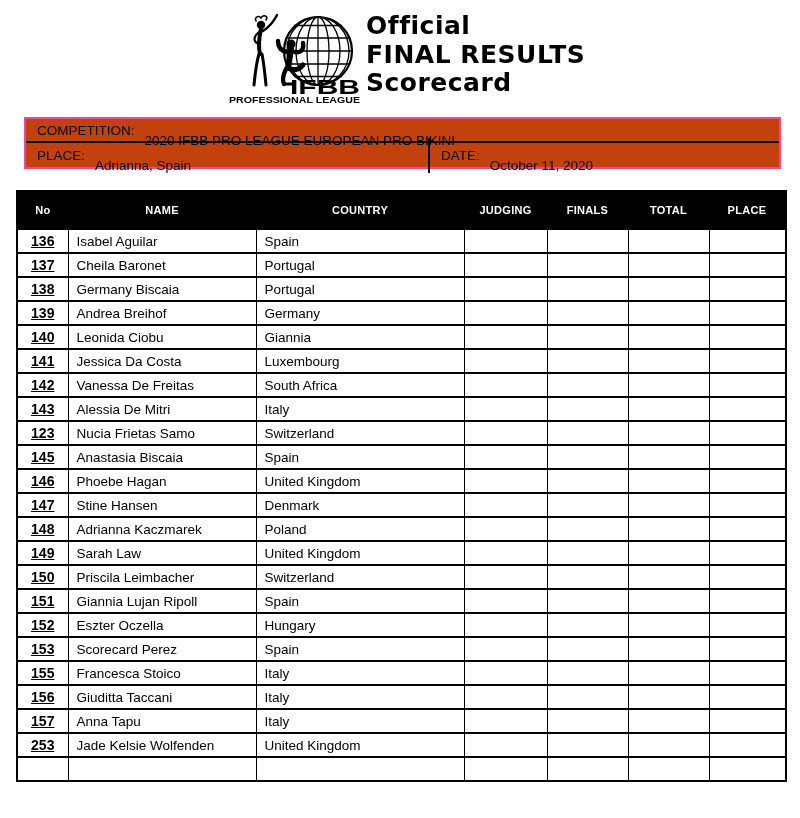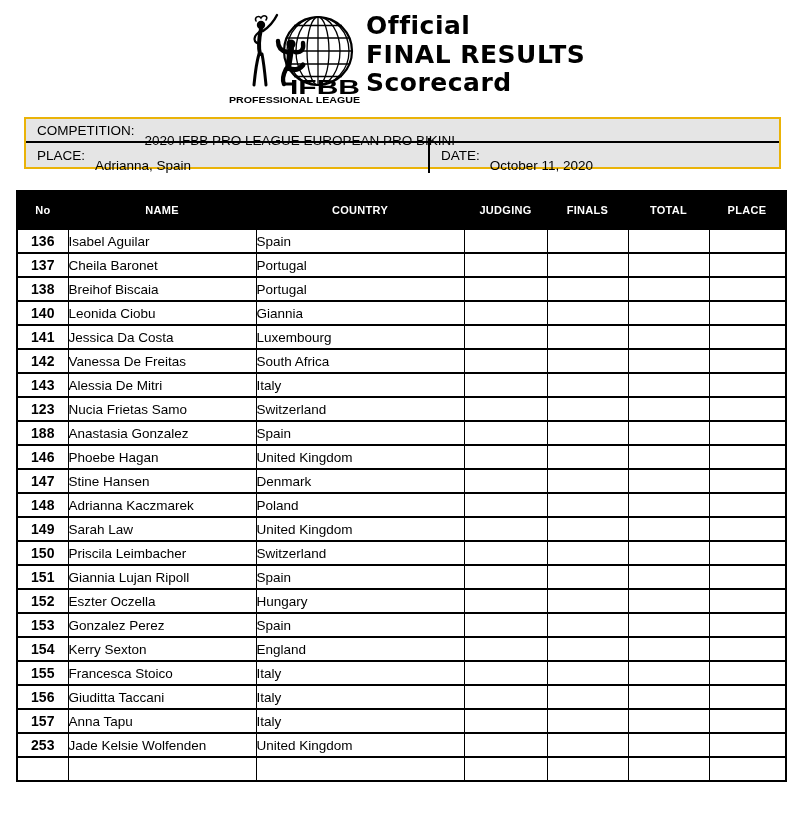--- a/index.html
+++ b/index.html
@@ -18,21 +18,21 @@
     position: absolute; left: 366px; top: 11px;
     font-family: "DejaVu Sans", sans-serif;
     font-weight: bold; font-size: 25px; line-height: 29px;
     letter-spacing: 0.5px; color: #000;
     transform: scaleY(0.98);
   }
 
   
   .info-box {
     position: absolute; left: 24px; top: 117px; width: 757px;
-    border: 2px solid #eab308; font-size: 13.5px; background: #e5e5e5;
+    border: 2px solid #ec4899; font-size: 13.5px; background: #c2410c;
   }
   .info-row-top {
     height: 24px; border-bottom: 2px solid #000;
     display: flex; align-items: center; padding-left: 11px;
   }
   .info-row-bottom { height: 24px; display: flex; align-items: center; }
   .info-cell-place {
     width: 404px; border-right: 2px solid #000;
     display: flex; align-items: center; padding-left: 11px;
   }
@@ -48,22 +48,22 @@
   .results th {
     background: #000; color: #fff;
     font-size: 11px; font-weight: bold; letter-spacing: 0.3px;
     height: 26px; padding: 12px; text-align: center;
   }
   .results td {
     border: 1px solid #000; border-top-width: 2px;
     height: 24px; padding: 0; font-size: 13.5px;
     overflow: hidden; white-space: nowrap;
   }
-  .results td.c-no { font-weight: bold; text-align: center; font-size: 14px; }
-  .results td.c-text { text-align: left; }
+  .results td.c-no { font-weight: bold; text-align: center; font-size: 14px; text-decoration: underline; }
+  .results td.c-text { padding-left: 8px; text-align: left; }
 </style>
 </head>
 <body>
 
 <div class="logo-wrap">
   <svg width="134" height="96" viewBox="0 0 134 96">
 
     <g stroke="#000" fill="none">
       <circle cx="90" cy="43" r="34" stroke-width="2.2"></circle>
       <ellipse cx="90" cy="43" rx="11" ry="34" stroke-width="1.3"></ellipse>
@@ -160,22 +160,31 @@
         <td class="c-no">137</td>
         <td class="c-text">Cheila Baronet</td>
         <td class="c-text">Portugal</td>
         <td class="c-empty"></td>
         <td class="c-empty"></td>
         <td class="c-empty"></td>
         <td class="c-empty"></td>
       </tr>
       <tr>
         <td class="c-no">138</td>
-        <td class="c-text">Breihof Biscaia</td>
+        <td class="c-text">Germany Biscaia</td>
         <td class="c-text">Portugal</td>
+        <td class="c-empty"></td>
+        <td class="c-empty"></td>
+        <td class="c-empty"></td>
+        <td class="c-empty"></td>
+      </tr>
+      <tr>
+        <td class="c-no">139</td>
+        <td class="c-text">Andrea Breihof</td>
+        <td class="c-text">Germany</td>
         <td class="c-empty"></td>
         <td class="c-empty"></td>
         <td class="c-empty"></td>
         <td class="c-empty"></td>
       </tr>
       <tr>
         <td class="c-no">140</td>
         <td class="c-text">Leonida Ciobu</td>
         <td class="c-text">Giannia</td>
         <td class="c-empty"></td>
@@ -213,22 +222,22 @@
       <tr>
         <td class="c-no">123</td>
         <td class="c-text">Nucia Frietas Samo</td>
         <td class="c-text">Switzerland</td>
         <td class="c-empty"></td>
         <td class="c-empty"></td>
         <td class="c-empty"></td>
         <td class="c-empty"></td>
       </tr>
       <tr>
-        <td class="c-no">188</td>
-        <td class="c-text">Anastasia Gonzalez</td>
+        <td class="c-no">145</td>
+        <td class="c-text">Anastasia Biscaia</td>
         <td class="c-text">Spain</td>
         <td class="c-empty"></td>
         <td class="c-empty"></td>
         <td class="c-empty"></td>
         <td class="c-empty"></td>
       </tr>
       <tr>
         <td class="c-no">146</td>
         <td class="c-text">Phoebe Hagan</td>
         <td class="c-text">United Kingdom</td>
@@ -286,31 +295,22 @@
         <td class="c-no">152</td>
         <td class="c-text">Eszter Oczella</td>
         <td class="c-text">Hungary</td>
         <td class="c-empty"></td>
         <td class="c-empty"></td>
         <td class="c-empty"></td>
         <td class="c-empty"></td>
       </tr>
       <tr>
         <td class="c-no">153</td>
-        <td class="c-text">Gonzalez Perez</td>
+        <td class="c-text">Scorecard Perez</td>
         <td class="c-text">Spain</td>
-        <td class="c-empty"></td>
-        <td class="c-empty"></td>
-        <td class="c-empty"></td>
-        <td class="c-empty"></td>
-      </tr>
-      <tr>
-        <td class="c-no">154</td>
-        <td class="c-text">Kerry Sexton</td>
-        <td class="c-text">England</td>
         <td class="c-empty"></td>
         <td class="c-empty"></td>
         <td class="c-empty"></td>
         <td class="c-empty"></td>
       </tr>
       <tr>
         <td class="c-no">155</td>
         <td class="c-text">Francesca Stoico</td>
         <td class="c-text">Italy</td>
         <td class="c-empty"></td>

